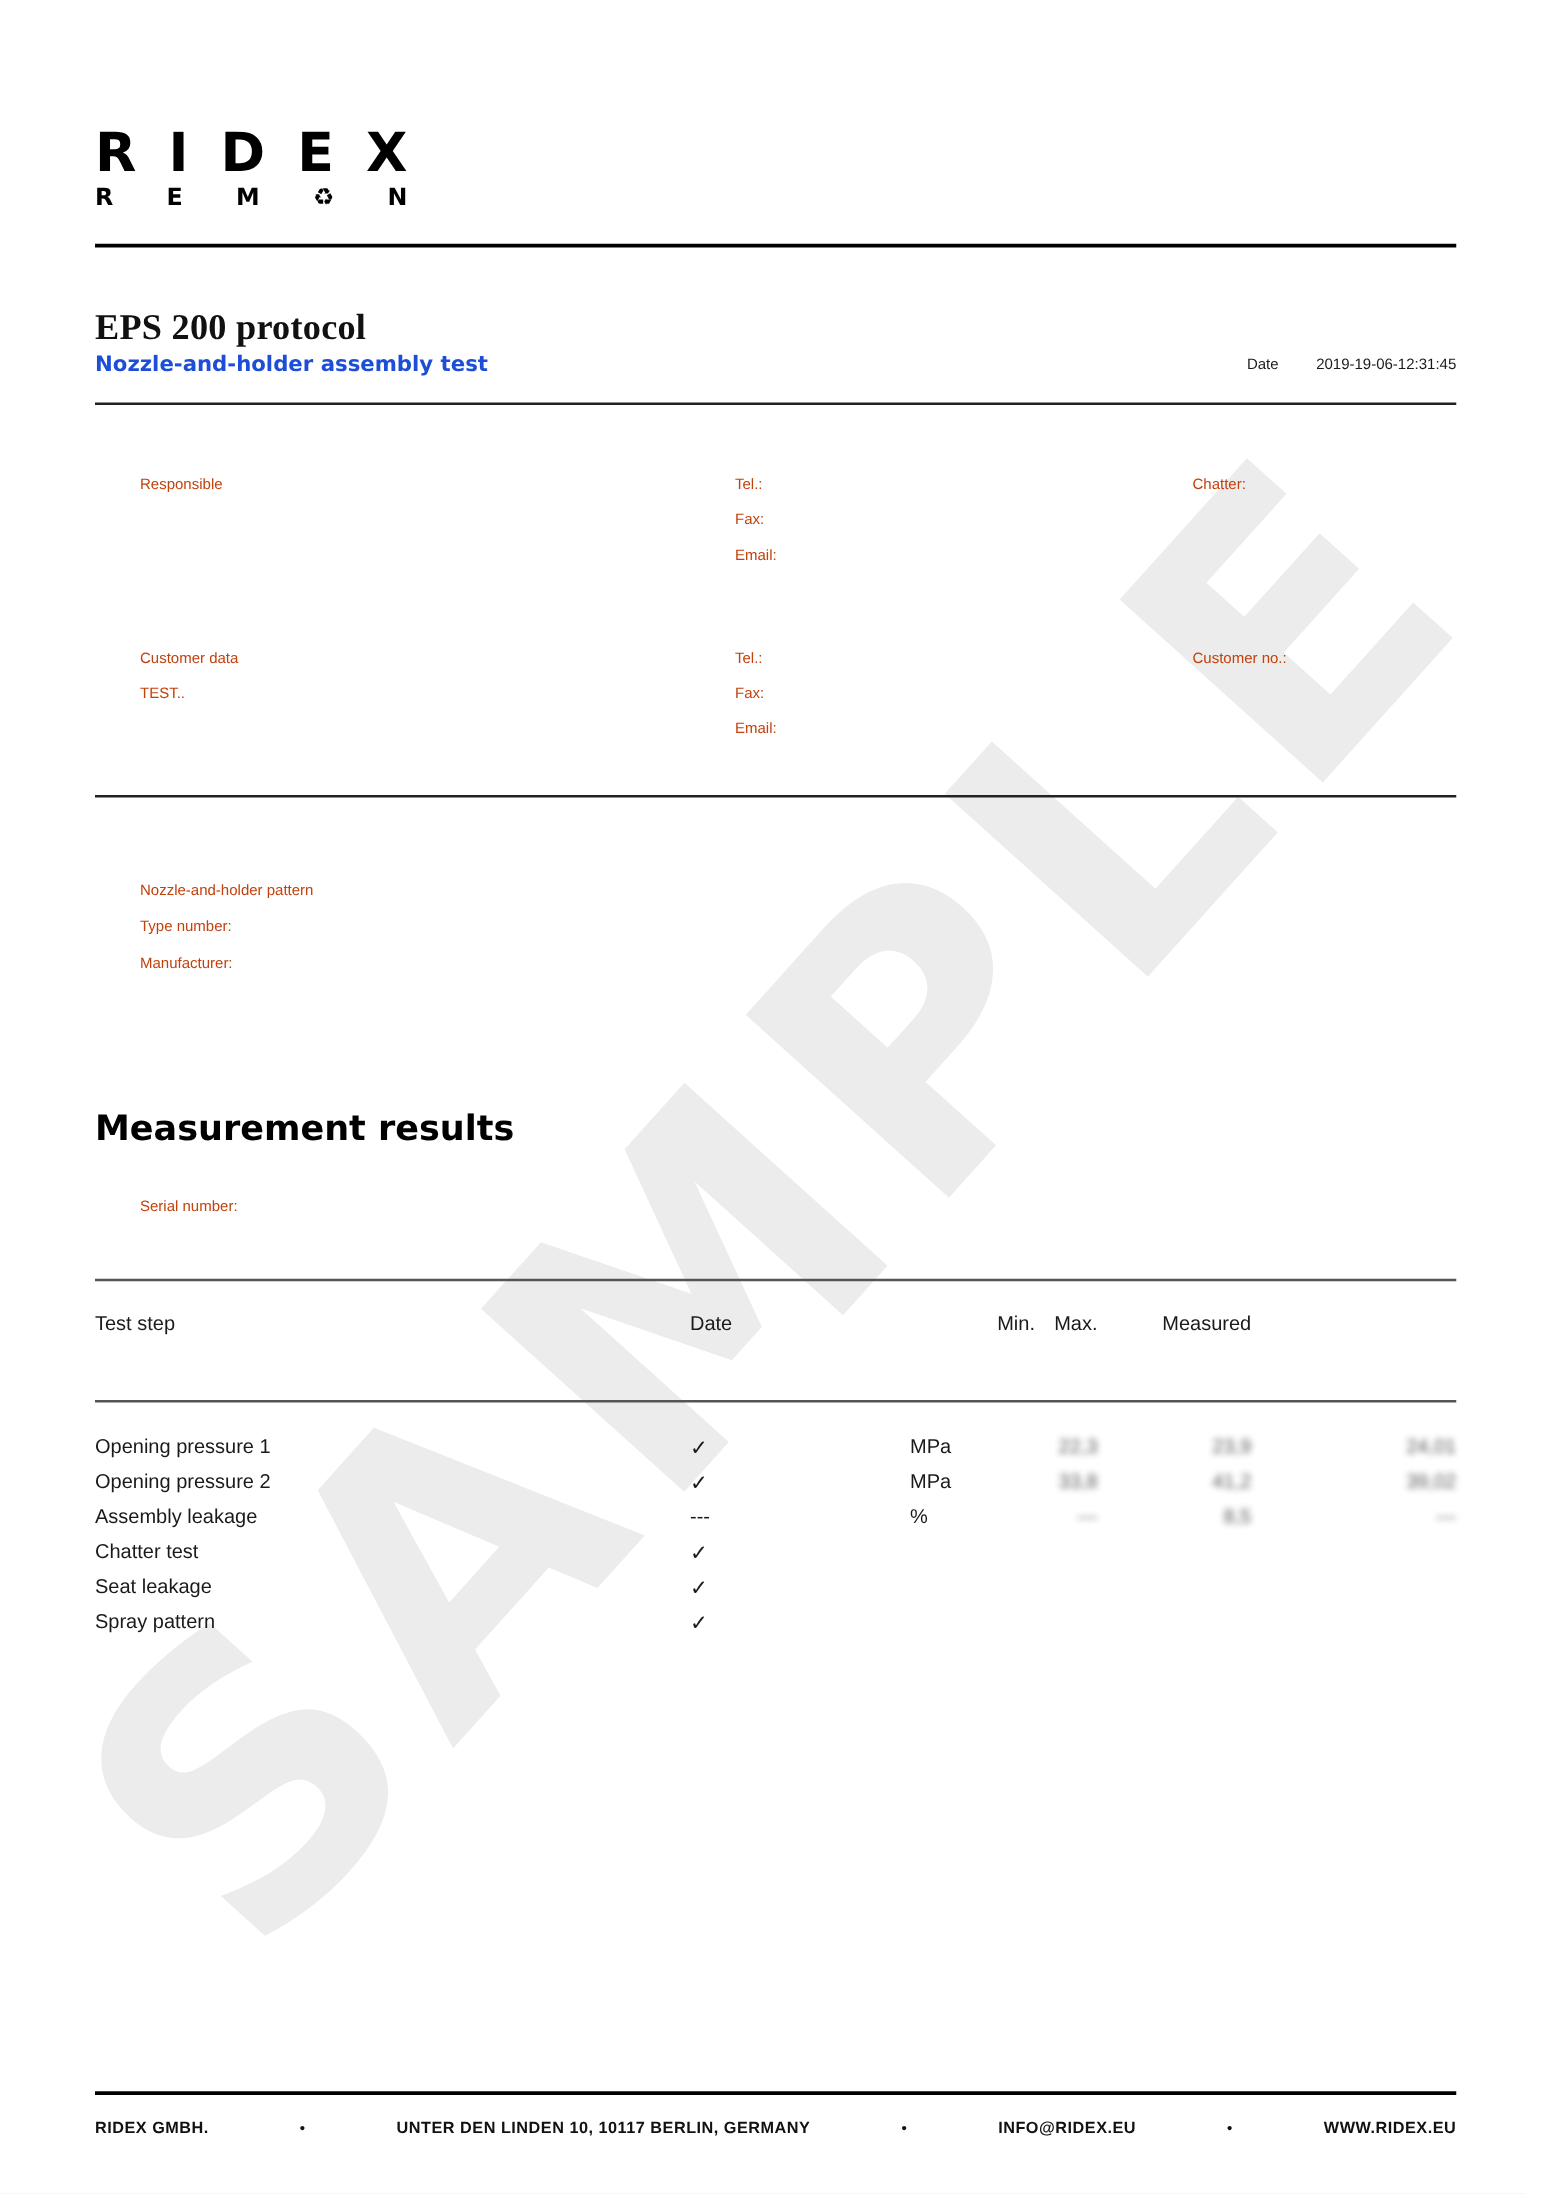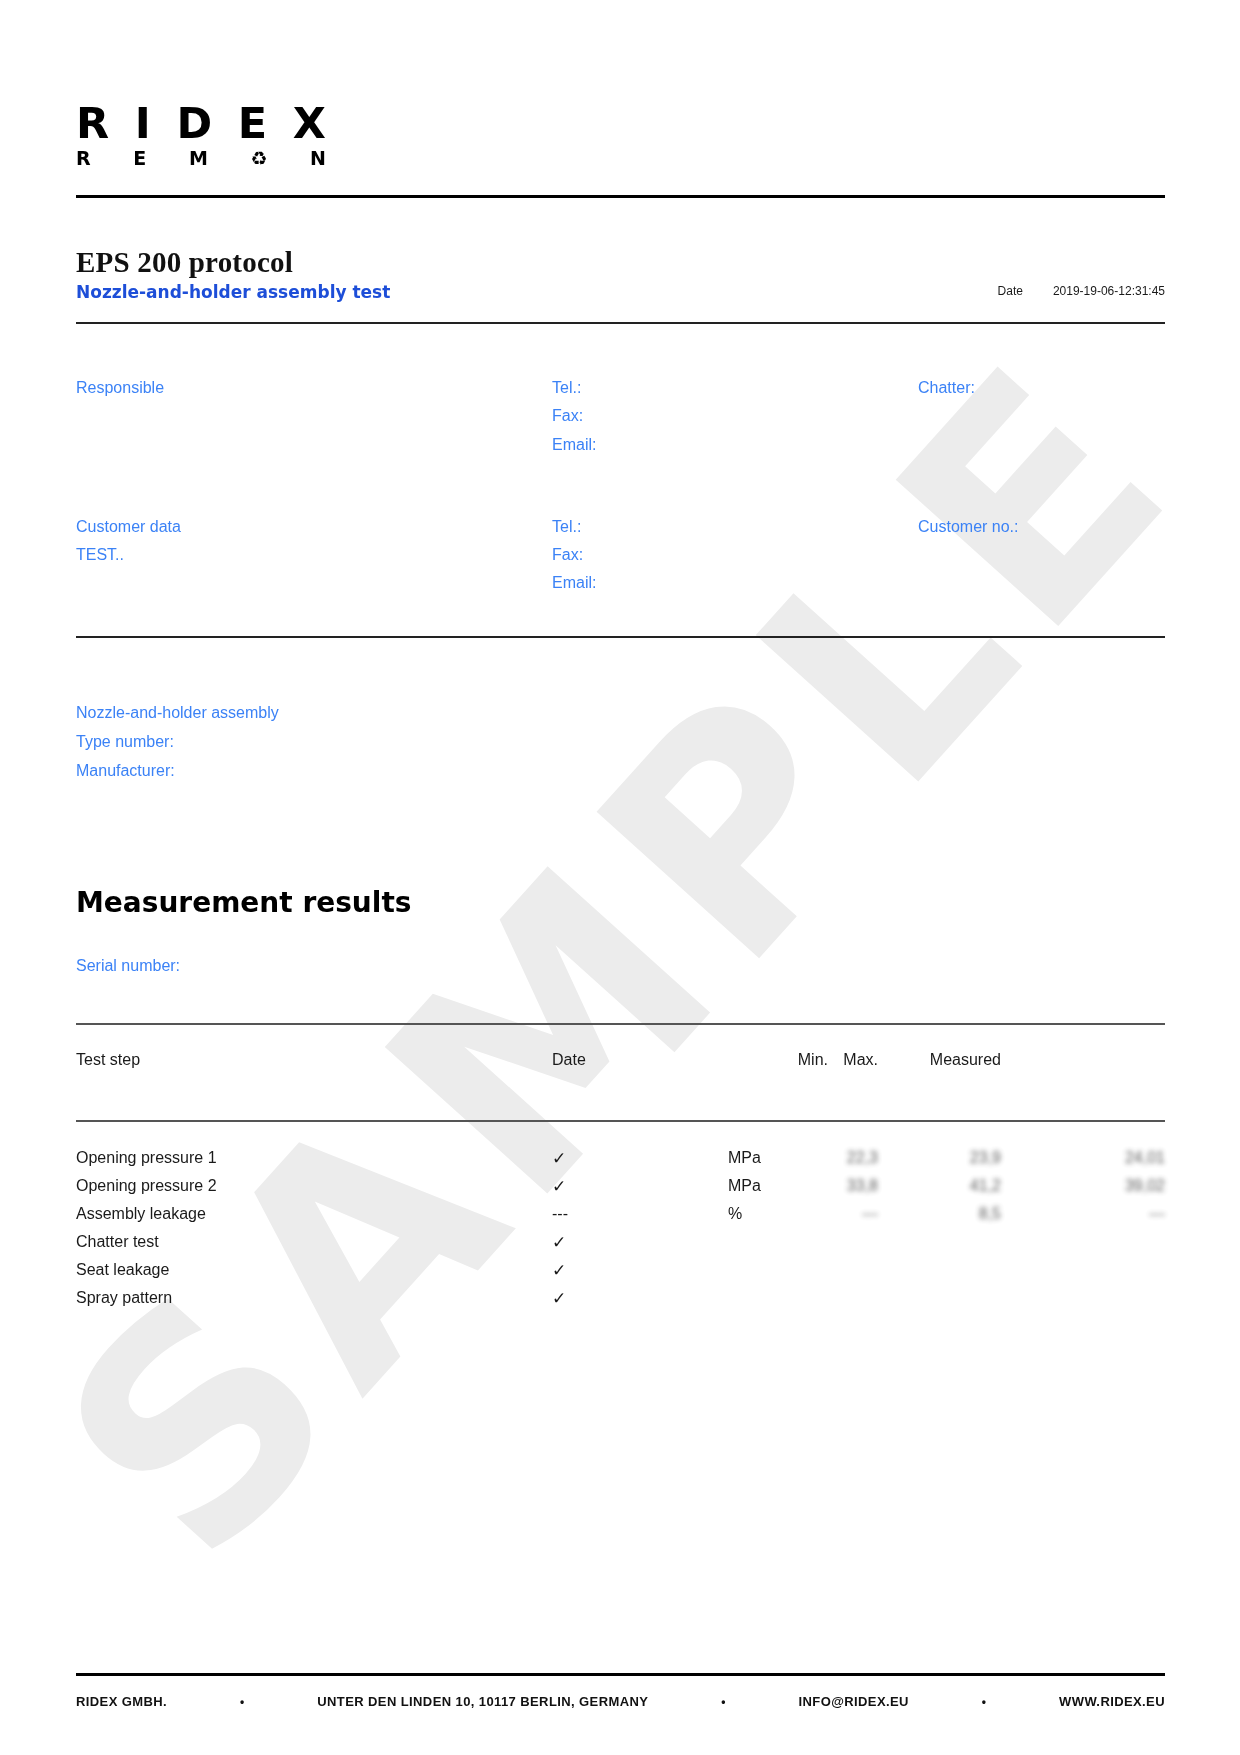--- a/index.html
+++ b/index.html
@@ -44,21 +44,21 @@
   }
   .subtitle {
     position:absolute; left:76px; top:282px;
     font-family:"DejaVu Sans", sans-serif; font-weight:700; font-size:17px; color:#1d4ed8;
   }
   .dateline {
     position:absolute; top:284px; right:75px;
     display:flex; gap:30px; font-size:12px; color:#1a1a1a;
   }
 
-  .lbl { position:absolute; font-size:16px; line-height:19px; color:#3b82f6; }
+  .lbl { position:absolute; font-size:12px; line-height:19px; color:#c2410c;margin-left:36px; }
   .c1 { left:76px; }  .c2 { left:552px; }  .c3 { left:918px; }
 
   .h2 {
     position:absolute; left:76px; top:886px;
     font-family:"DejaVu Sans", sans-serif; font-weight:800; font-size:28px; color:#000000;
   }
 
   
   .mtable { position:absolute; left:76px; top:1023px; width:1089px; border-top:2px solid #555; }
   .mt-grid { display:grid; grid-template-columns:476px 176px 100px 50px 123px 164px; }
@@ -122,21 +122,21 @@
 
     <div class="lbl c1" style="top:517px">Customer data</div>
     <div class="lbl c2" style="top:517px">Tel.:</div>
     <div class="lbl c3" style="top:517px">Customer no.:</div>
     <div class="lbl c1" style="top:545px">TEST..</div>
     <div class="lbl c2" style="top:545px">Fax:</div>
     <div class="lbl c2" style="top:573px">Email:</div>
 
     <div class="rule rule-mid"></div>
 
-    <div class="lbl c1" style="top:703px">Nozzle-and-holder assembly</div>
+    <div class="lbl c1" style="top:703px">Nozzle-and-holder pattern</div>
     <div class="lbl c1" style="top:732px">Type number:</div>
     <div class="lbl c1" style="top:761px">Manufacturer:</div>
 
     <div class="h2">Measurement results</div>
     <div class="lbl c1" style="top:956px">Serial number:</div>
 
     <div class="mtable">
       <div class="mt-grid mt-head">
         <div>Test step</div>
         <div>Date</div>

